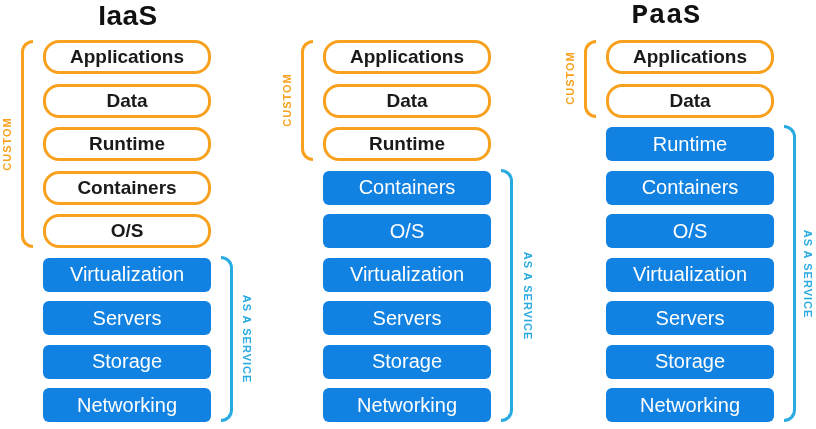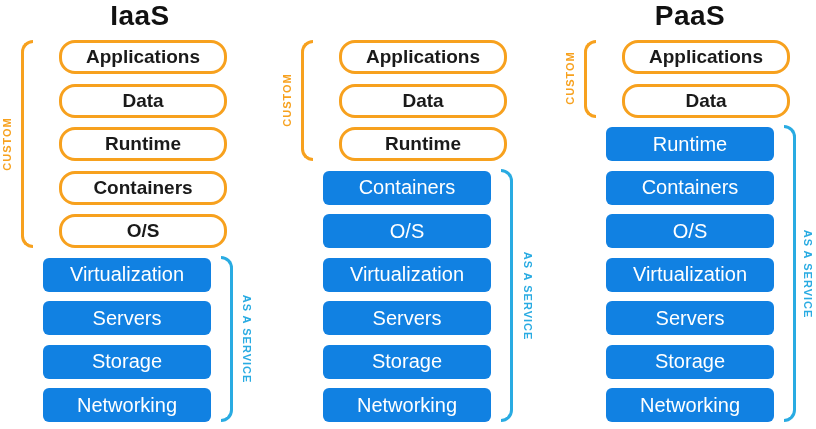--- a/index.html
+++ b/index.html
@@ -24,21 +24,21 @@
     box-sizing:border-box;
     height:34px; width:168px;
     display:flex; align-items:center; justify-content:center;
     white-space:nowrap;
   }
   .layer-box.custom {
     background:#ffffff;
     border:3px solid #F7A11E;
     border-radius:16px;
     color:#1a1a1a;
-    font-size:19px; font-weight:600;margin-left:16px;
+    font-size:19px; font-weight:600;
   }
   .layer-box.service {
     background:#1181E2;
     border-radius:6px;
     color:#ffffff;
     font-size:20px; font-weight:400;
   }
   .bracket { position:absolute; box-sizing:border-box; width:12px; }
   .bracket.custom-bracket {
     border:3px solid #F7A11E; border-right:none;
@@ -55,21 +55,21 @@
     white-space:nowrap;
   }
   .vlabel.custom-vlabel { color:#F7A11E; transform:rotate(-90deg); }
   .vlabel.service-vlabel { color:#29ABE2; transform:rotate(90deg); }
 </style>
 </head>
 <body>
 
 <div class="stage">
 
-  <div class="col-title" style="left:56px; width:168px;">IaaS</div>
+  <div class="col-title" style="left:44px; width:168px;">IaaS</div>
 
   <div class="bracket custom-bracket" style="left:21px; top:40px; height:208px;"></div>
   <div class="vlabel custom-vlabel" style="left:-53px; top:137px; width:120px;">CUSTOM</div>
 
   <div class="stack" style="left:43px;">
     <div class="layer-box custom">Applications</div>
     <div class="layer-box custom">Data</div>
     <div class="layer-box custom">Runtime</div>
     <div class="layer-box custom">Containers</div>
     <div class="layer-box custom">O/S</div>
@@ -94,21 +94,21 @@
     <div class="layer-box service">O/S</div>
     <div class="layer-box service">Virtualization</div>
     <div class="layer-box service">Servers</div>
     <div class="layer-box service">Storage</div>
     <div class="layer-box service">Networking</div>
   </div>
 
   <div class="bracket service-bracket" style="left:501px; top:169px; height:253px;"></div>
   <div class="vlabel service-vlabel" style="left:443px; top:289px; width:170px;">AS A SERVICE</div>
 
-  <div class="col-title" style="left:606px; width:168px;">PaaS</div>
+  <div class="col-title" style="left:582px; width:168px;font-family:Liberation Mono, monospace;">PaaS</div>
 
   <div class="bracket custom-bracket" style="left:584px; top:40px; height:78px;"></div>
   <div class="vlabel custom-vlabel" style="left:510px; top:71px; width:120px;">CUSTOM</div>
 
   <div class="stack" style="left:606px;">
     <div class="layer-box custom">Applications</div>
     <div class="layer-box custom">Data</div>
     <div class="layer-box service">Runtime</div>
     <div class="layer-box service">Containers</div>
     <div class="layer-box service">O/S</div>

